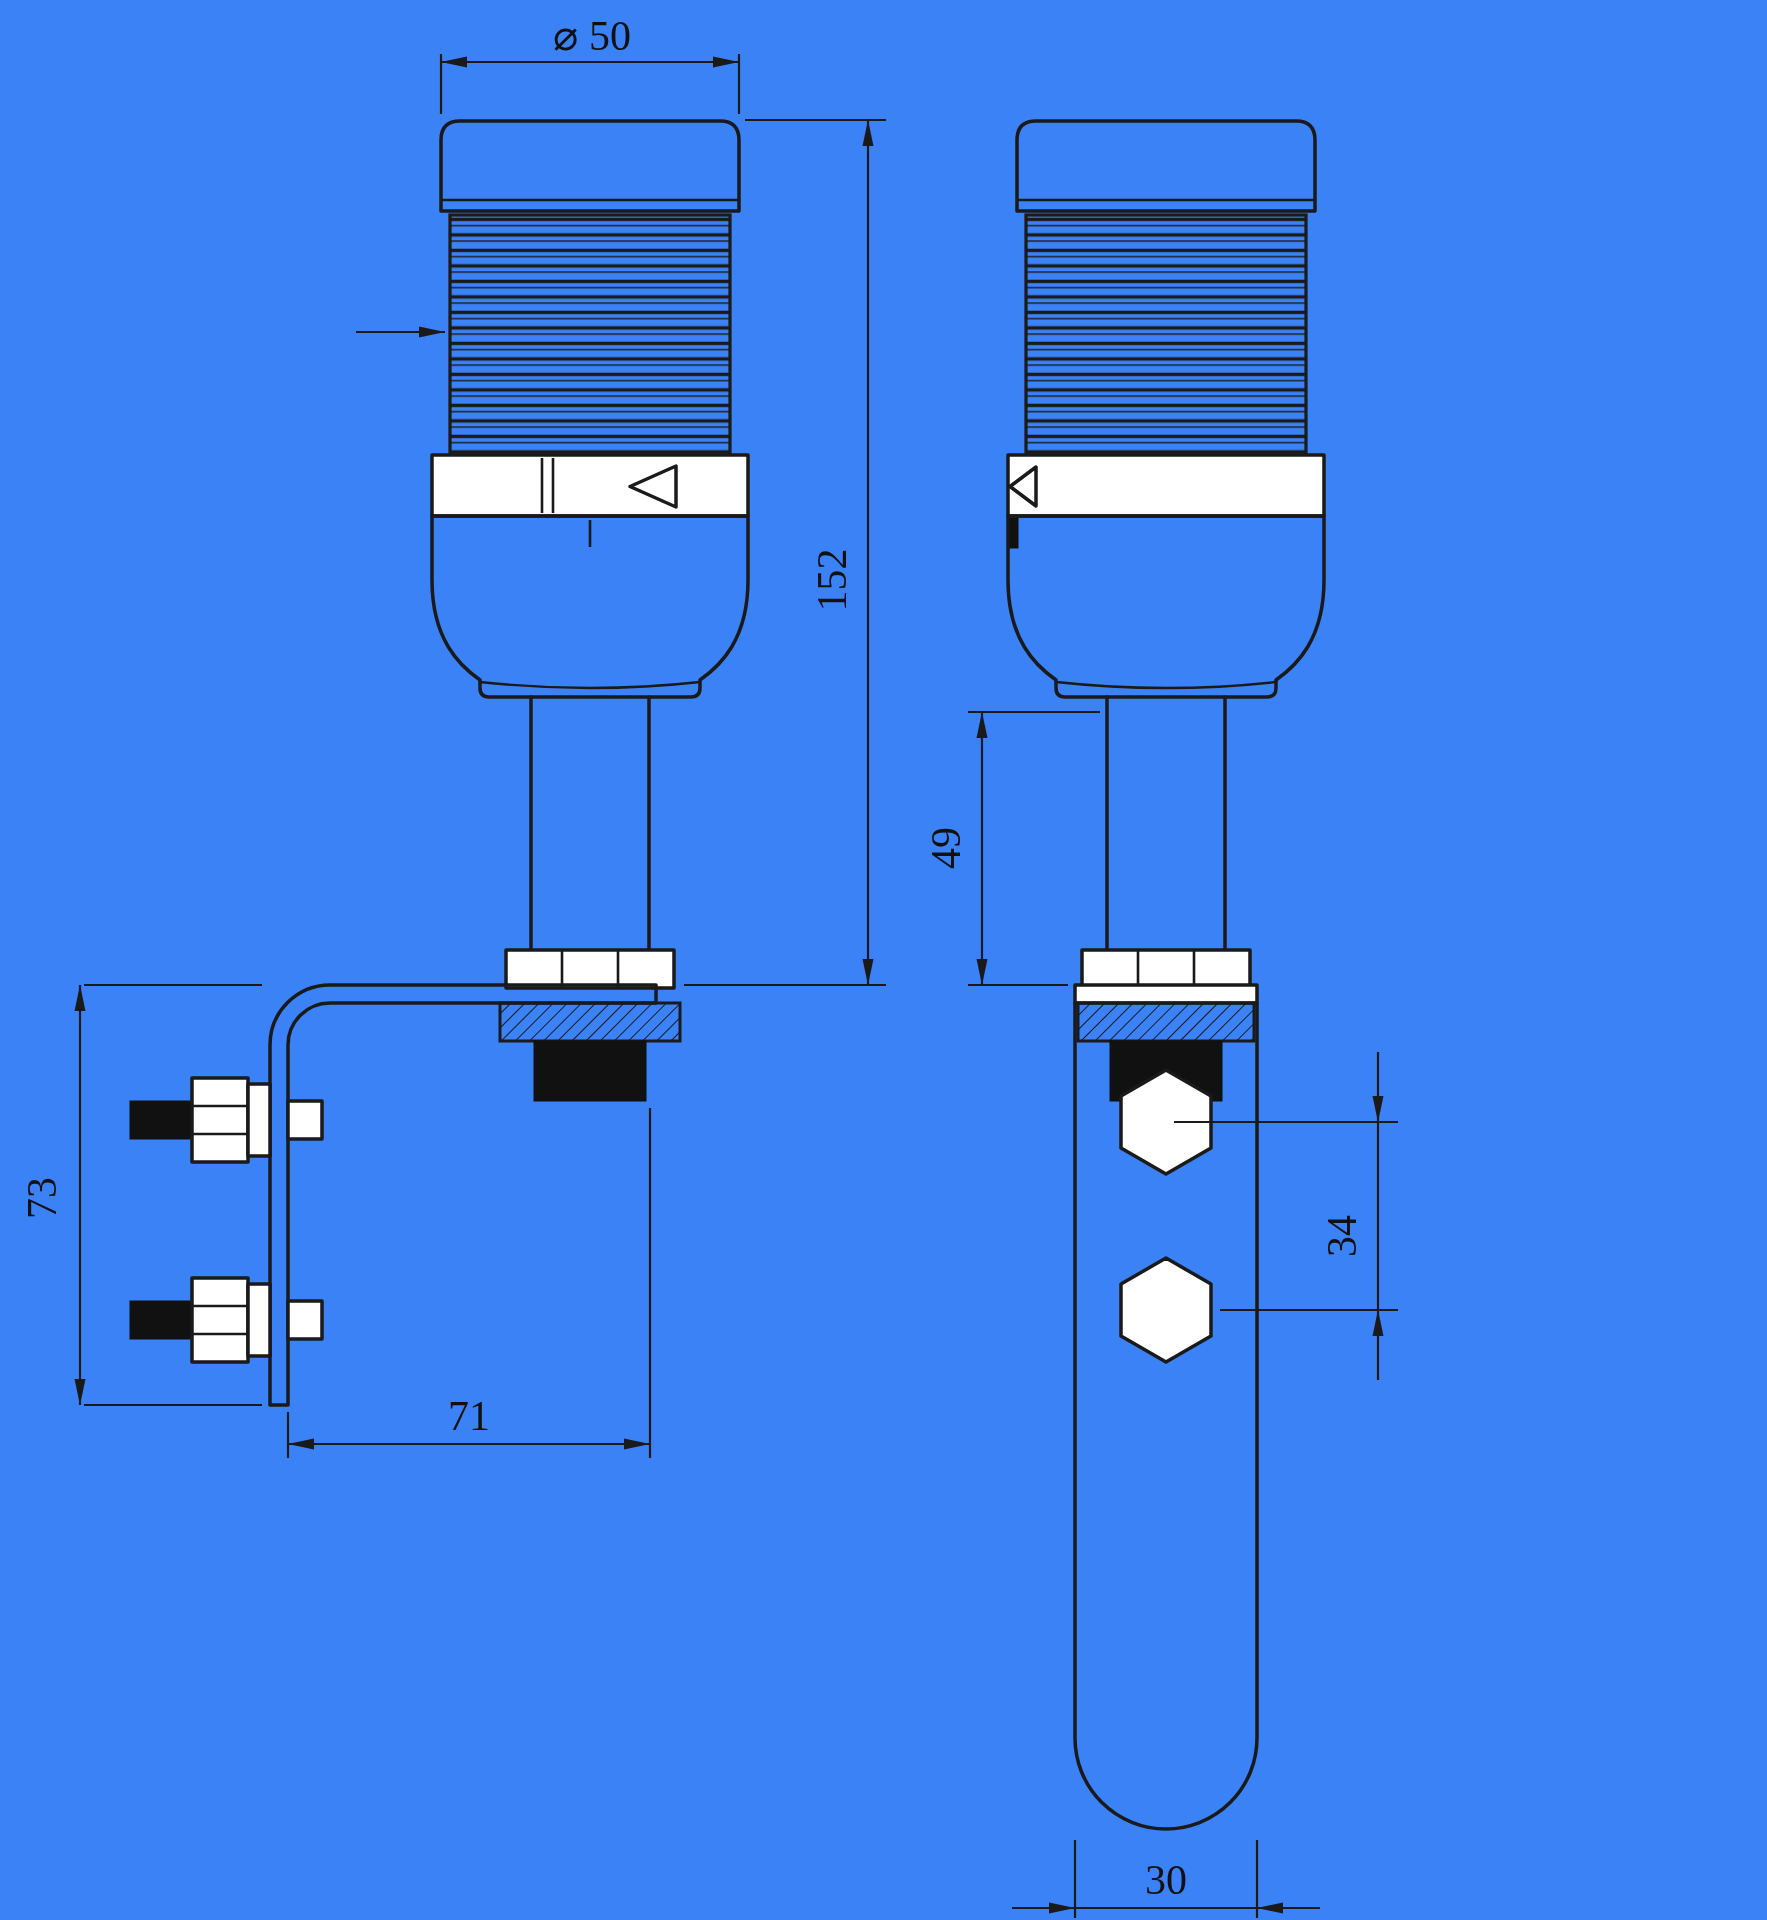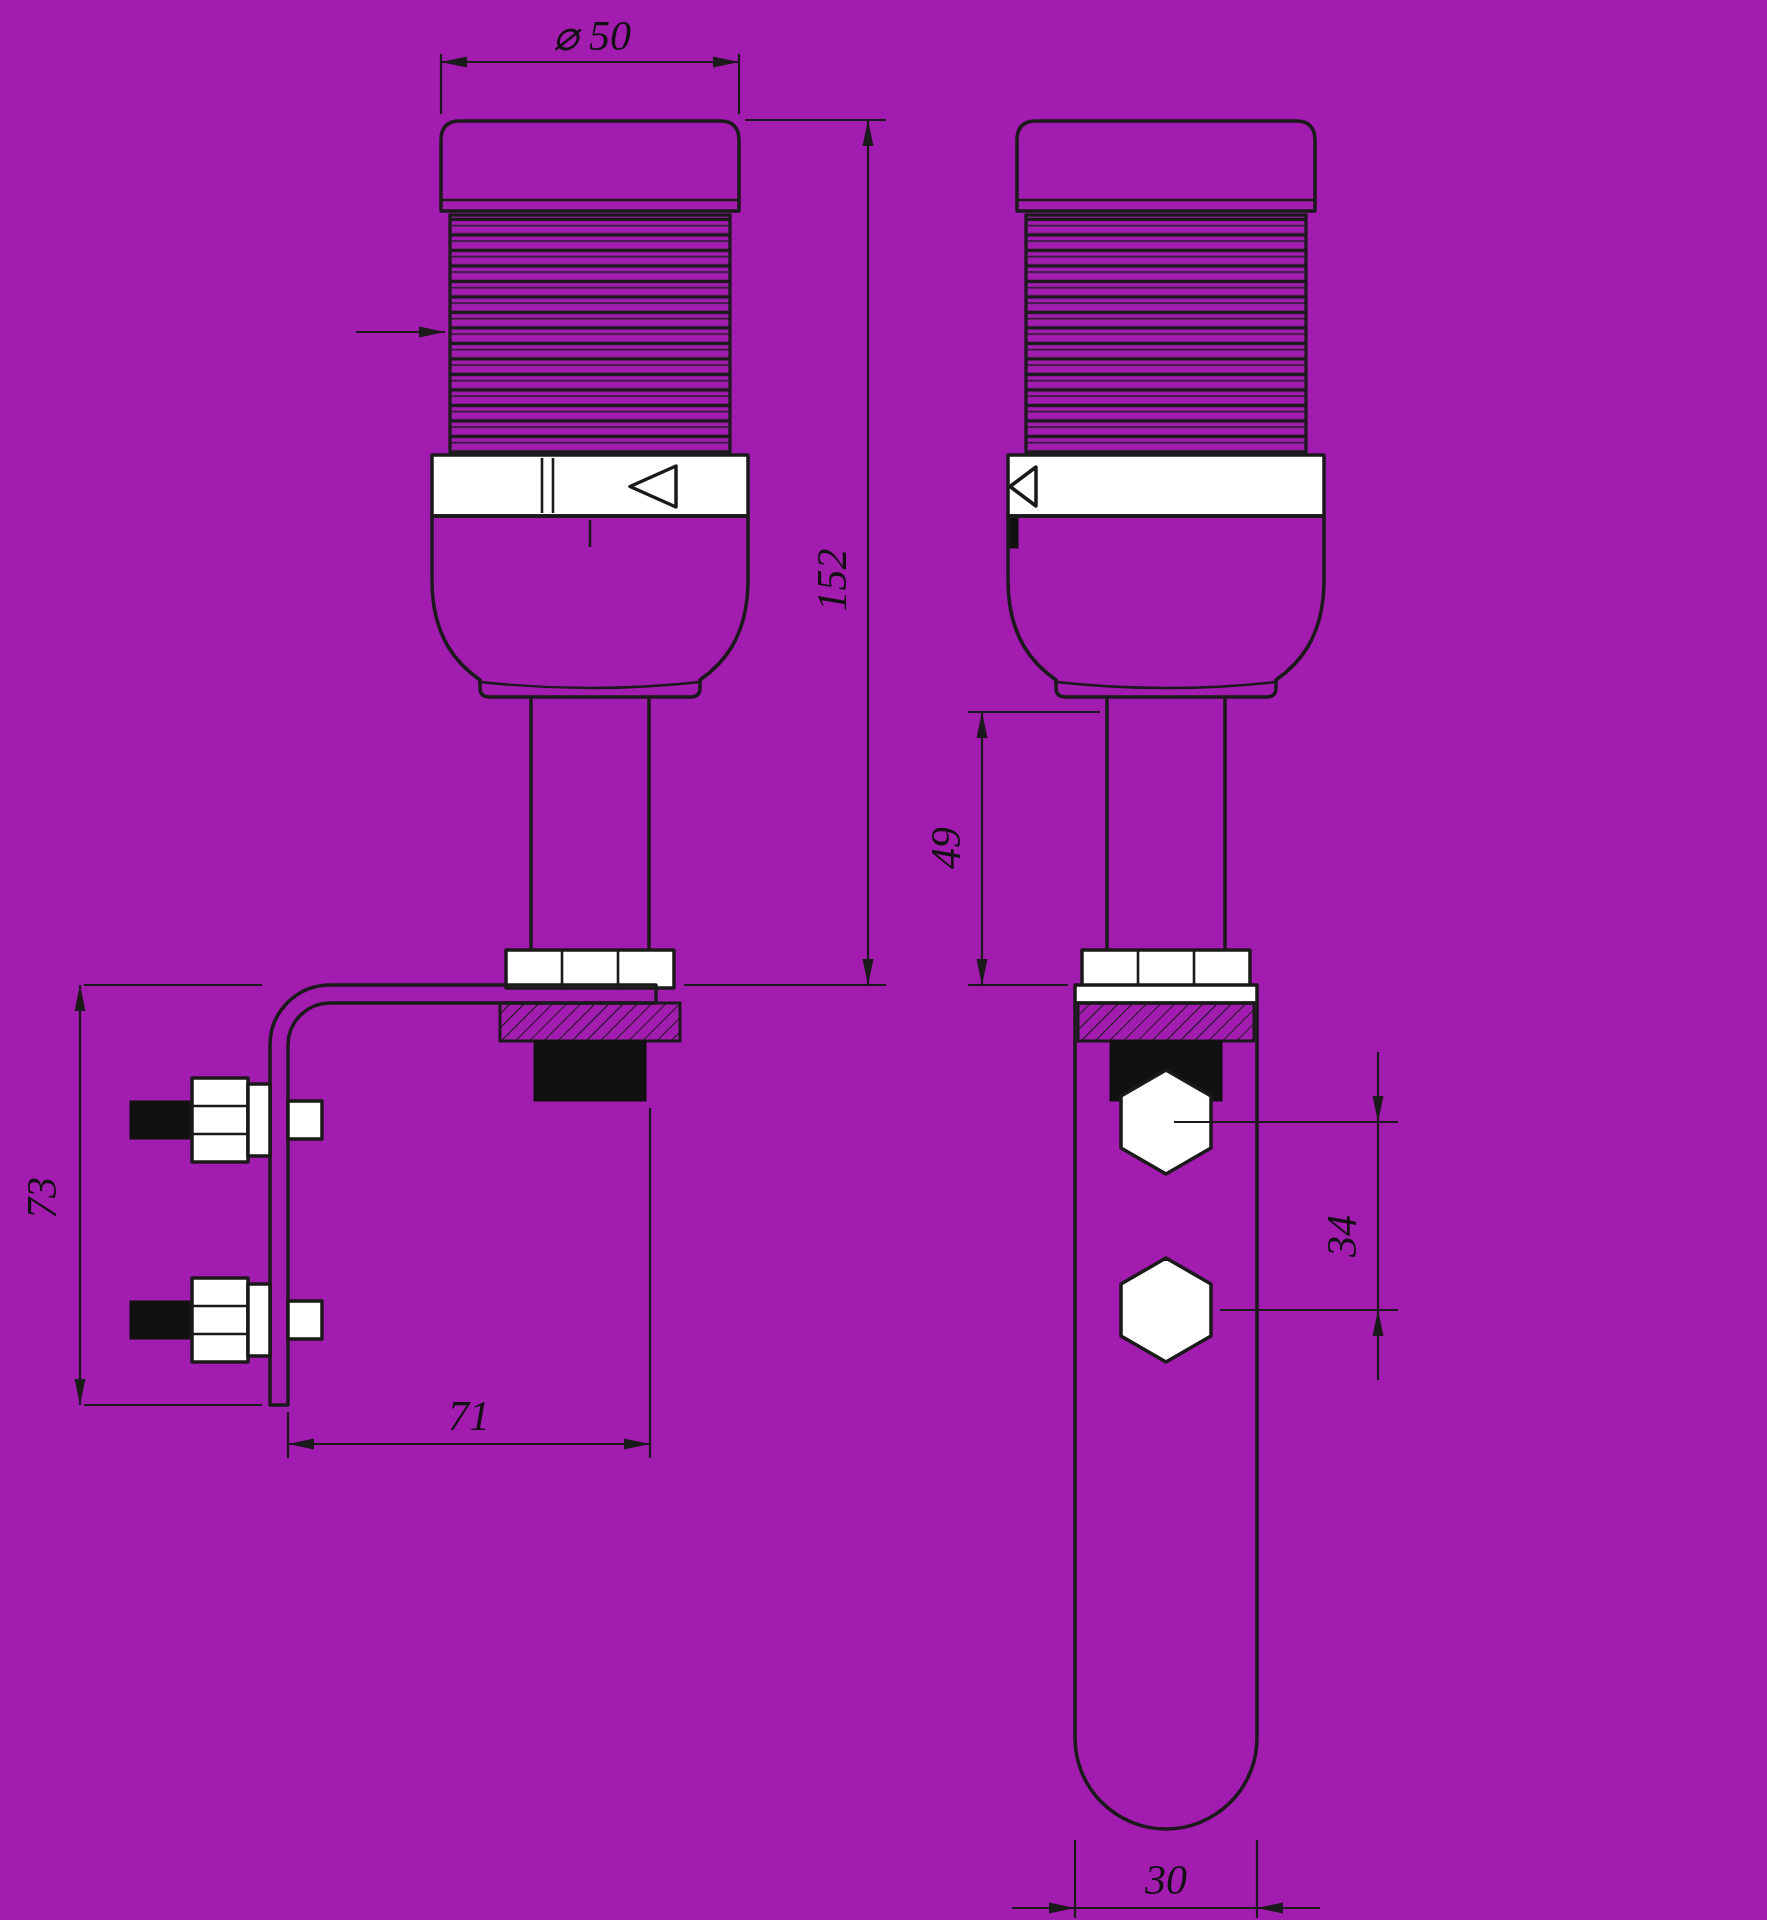--- a/index.html
+++ b/index.html
@@ -1,16 +1,16 @@
 <!DOCTYPE html>
 <html><head>
 <meta charset="utf-8">
 <style>
   html,body{margin:0;padding:0;background:#ffffff;}
-  .stage{width:1767px;height:1920px;background:#a21caf;position:relative;overflow:hidden;font-style:italic;}
+  .stage{width:1767px;height:1920px;background:#3b82f6;position:relative;overflow:hidden;}
   svg{display:block;}
   .outline{fill:none;stroke:#1a1a1a;stroke-width:3.5;stroke-linejoin:round;stroke-linecap:round;}
   .outline-fill{fill:#ffffff;stroke:#1a1a1a;stroke-width:3.5;stroke-linejoin:round;}
   .thin{fill:none;stroke:#1a1a1a;stroke-width:2.4;stroke-linecap:round;}
   .facet{fill:none;stroke:#1a1a1a;stroke-width:2.6;}
   .dim{fill:none;stroke:#1a1a1a;stroke-width:2.2;}
   .black{fill:#111111;stroke:#111111;stroke-width:1;}
   .dimtext{font-family:"Liberation Serif","DejaVu Serif",serif;font-size:42px;fill:#111111;}
 </style>
 </head>

